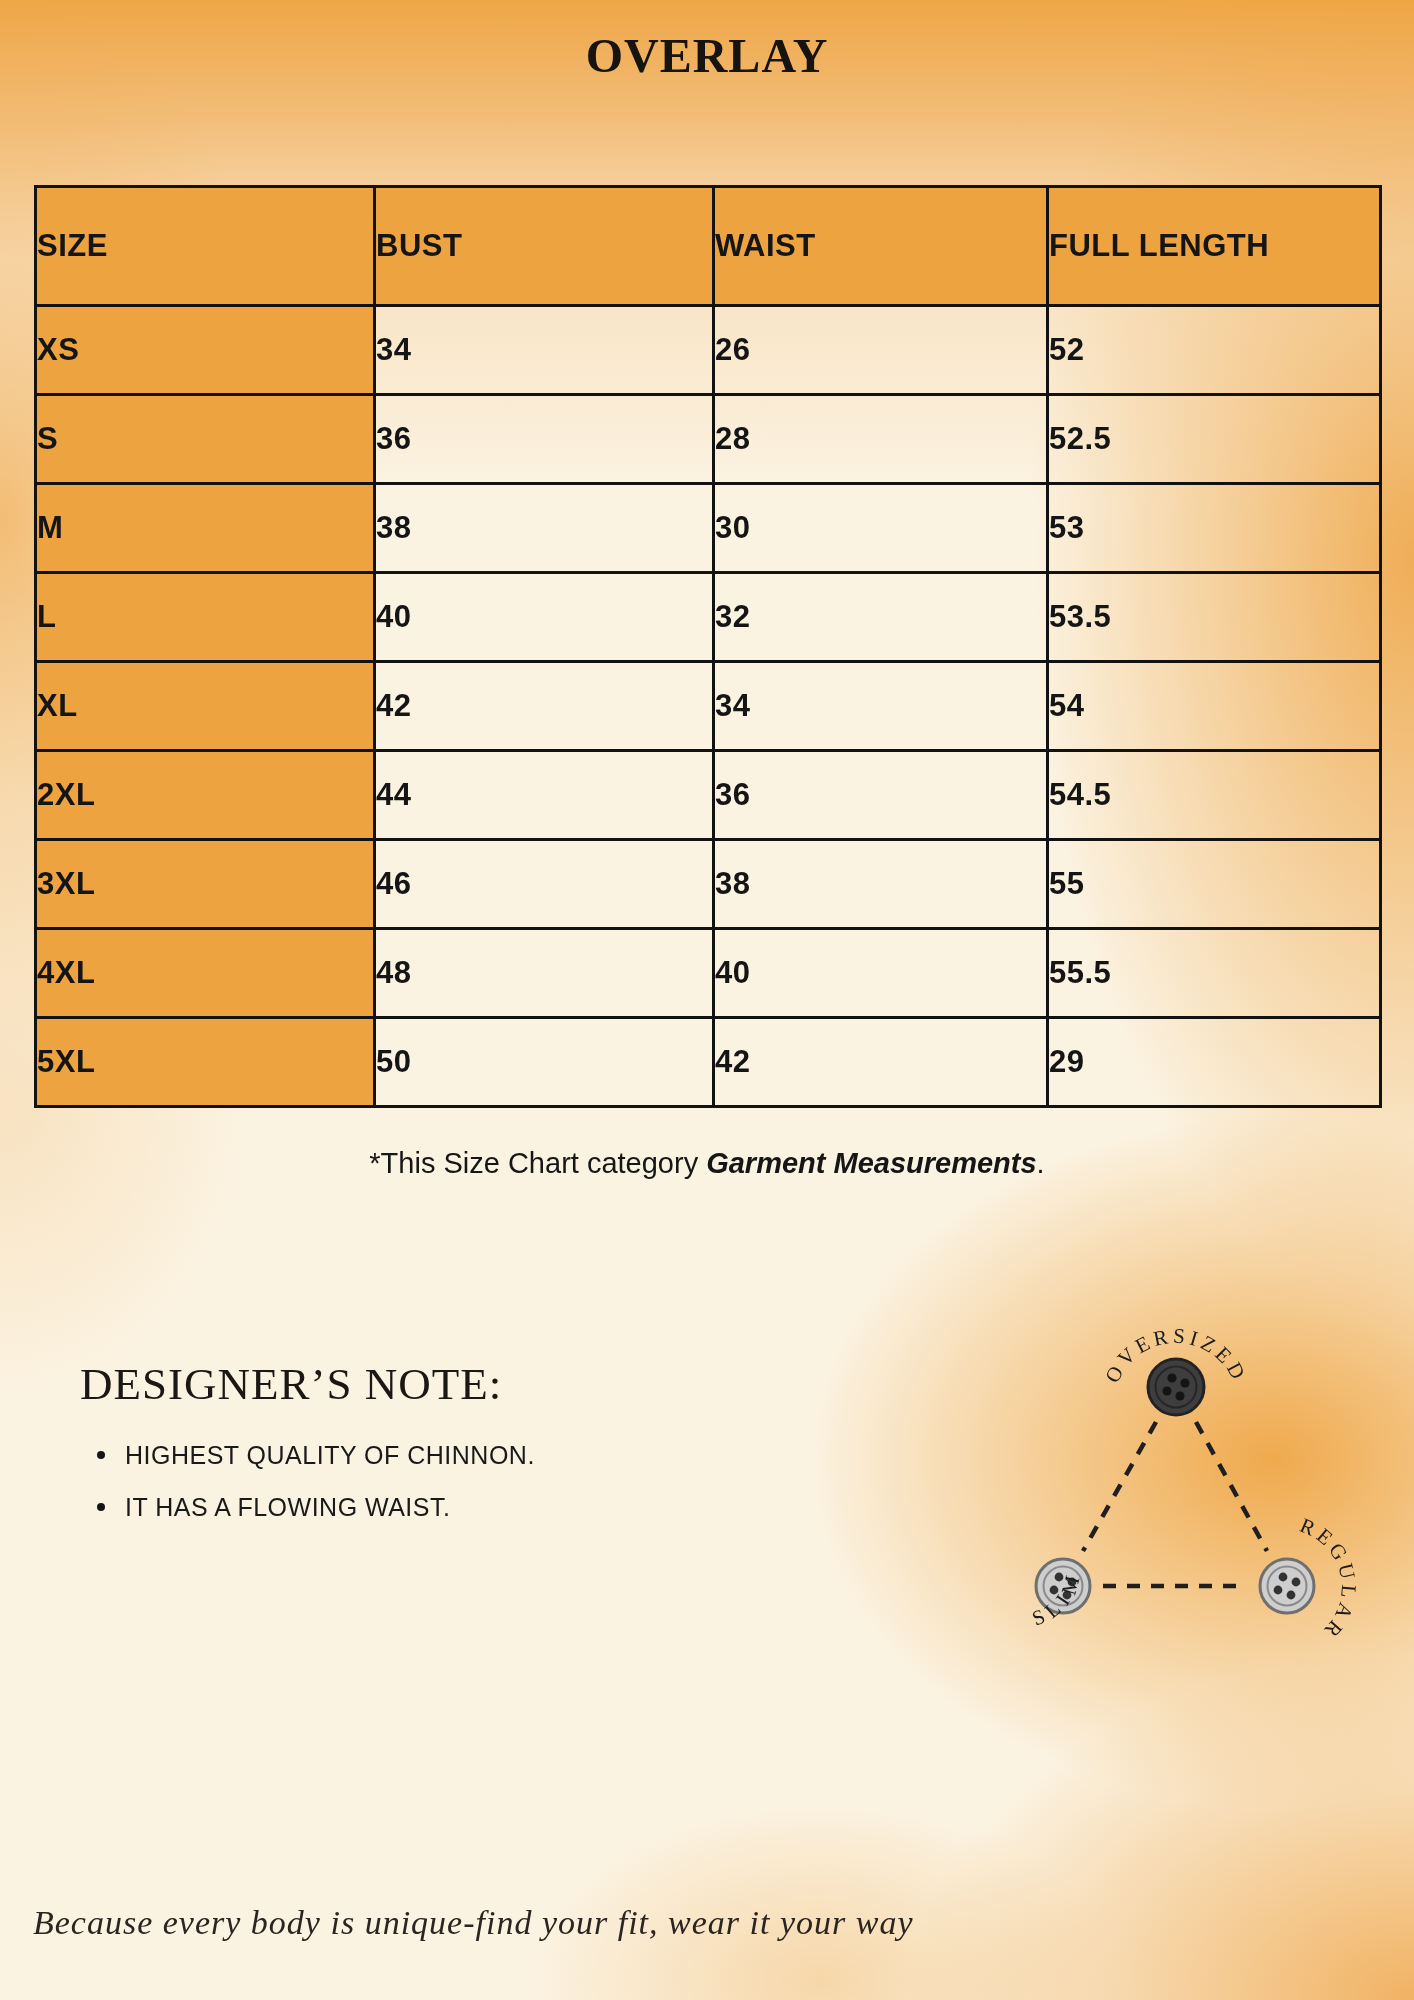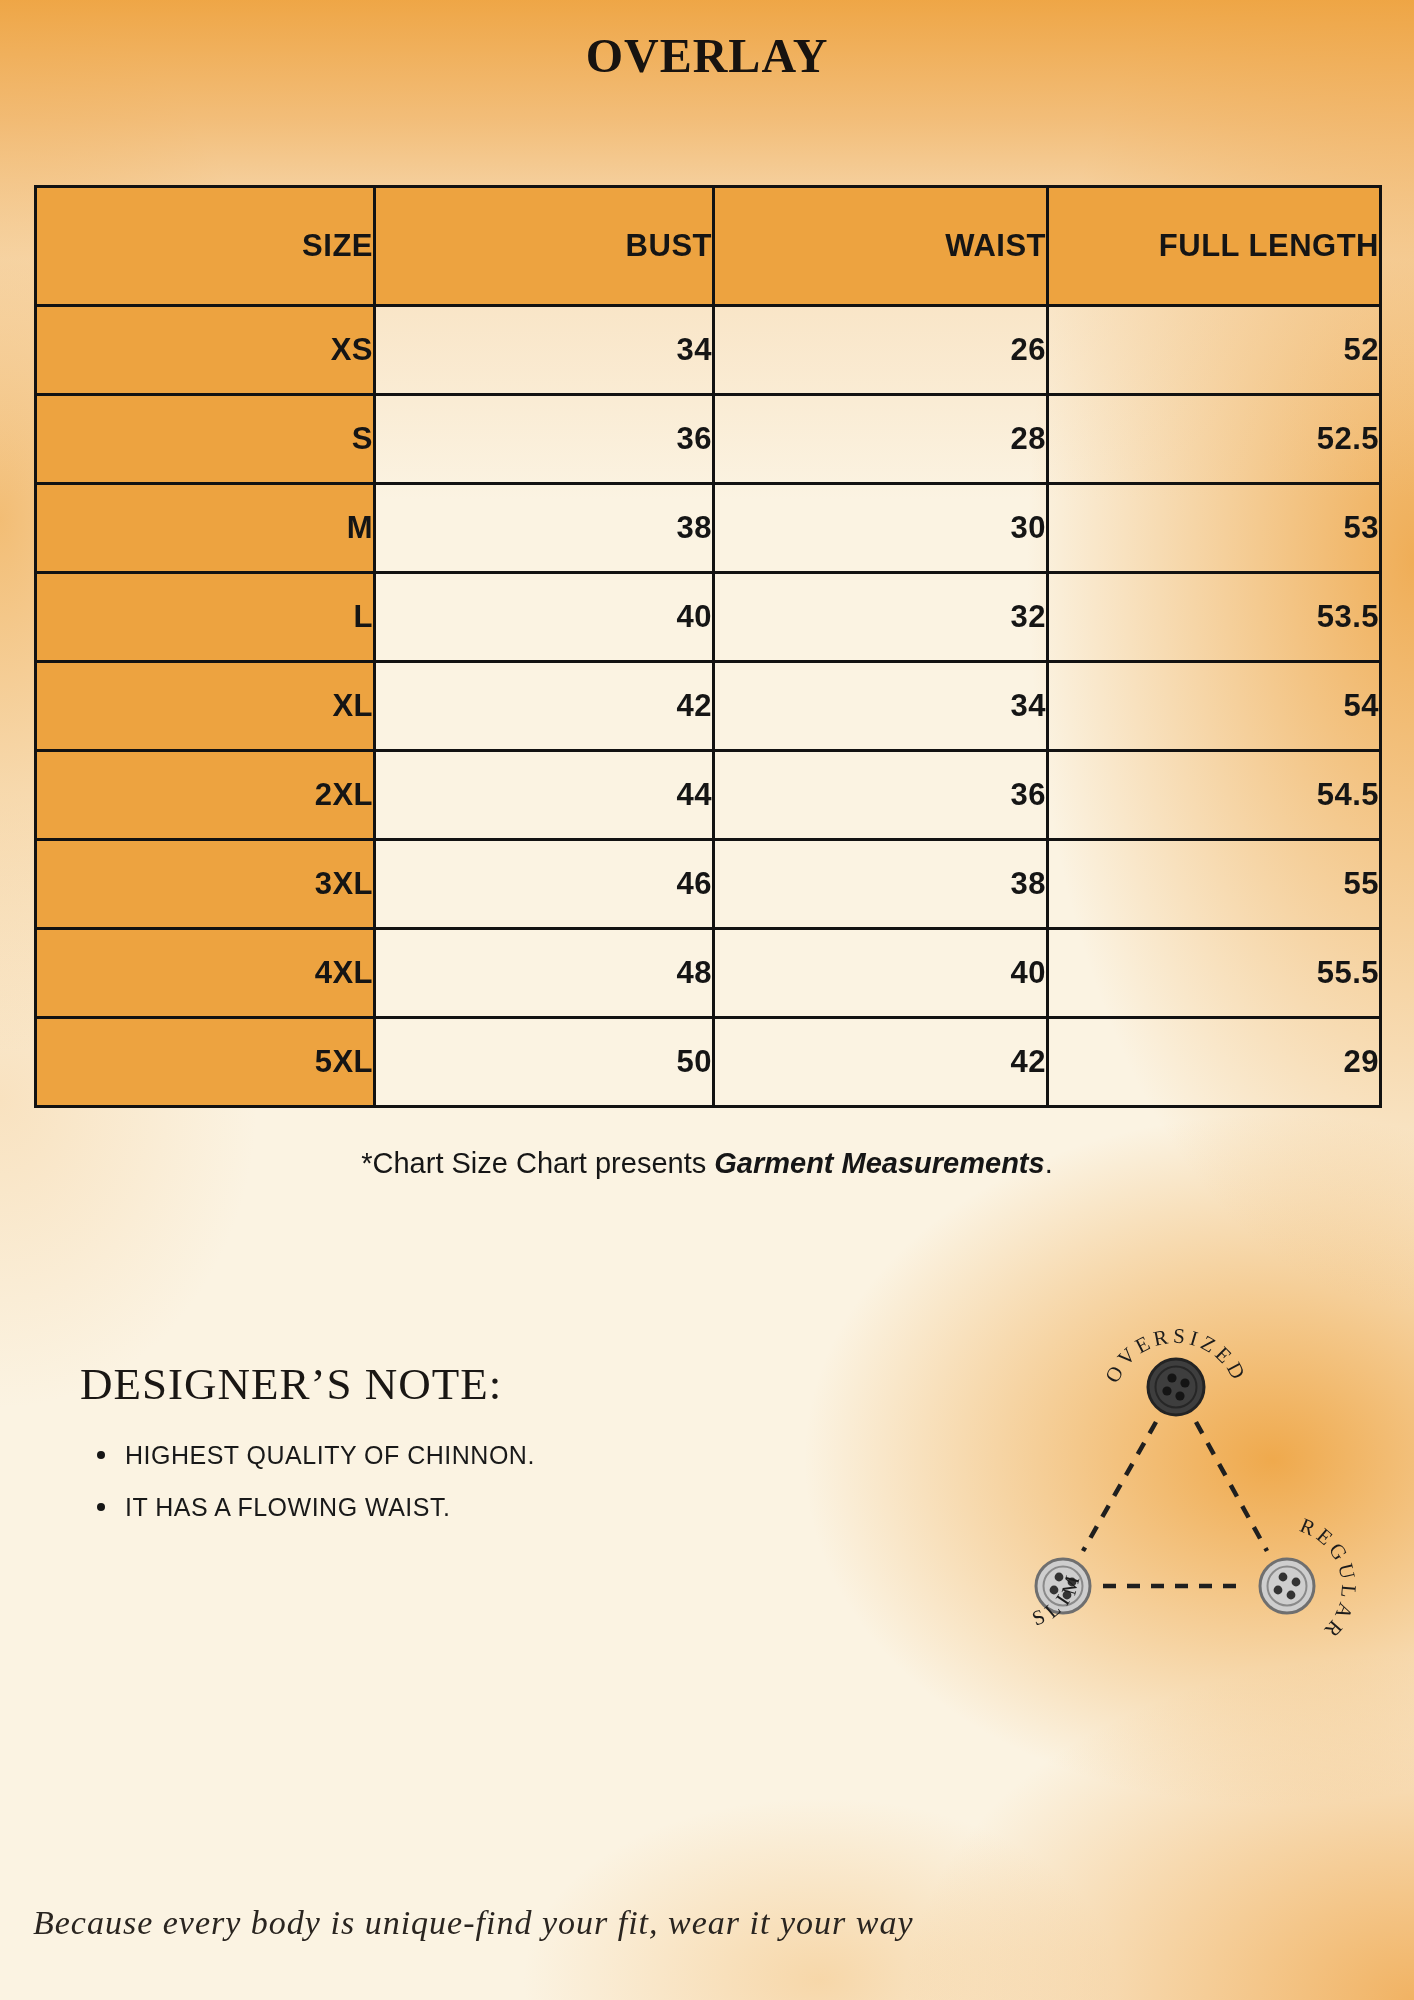--- a/index.html
+++ b/index.html
@@ -30,21 +30,21 @@
     line-height:60px;
     letter-spacing:1px;
     color:#171310;
   }
   
   .size-table{
     position:absolute; left:34px; top:185px;
     width:1345px;
     border-collapse:collapse;
     table-layout:fixed;
-    text-align:right;
+    text-align:left;
   }
   .size-table th,.size-table td{
     border:3px solid #121212;
     font-weight:700;
     font-size:31px;
     letter-spacing:0.5px;
     padding:0;
     color:#151515;
   }
   .size-table thead th{ height:116px; background:#EDA340; }
@@ -183,21 +183,21 @@
         <tr>
           <th>5XL</th>
           <td>50</td>
           <td>42</td>
           <td>29</td>
         </tr>
       </tbody>
   </table>
 
   <div class="chart-note">
-    <div><span class="seg-regular">*Chart Size Chart presents </span><span class="seg-bold-italic">Garment Measurements</span><span class="seg-regular">.</span></div>
+    <div><span class="seg-regular">*This Size Chart category </span><span class="seg-bold-italic">Garment Measurements</span><span class="seg-regular">.</span></div>
   </div>
 
   <div class="designer-heading">DESIGNER’S NOTE:</div>
   <ul class="designer-list">
       <li>HIGHEST QUALITY OF CHINNON.</li>
       <li>IT HAS A FLOWING WAIST.</li>
     </ul>
 
   <svg class="fit-diagram" width="400" height="350" viewBox="0 0 400 350">
     <defs>

